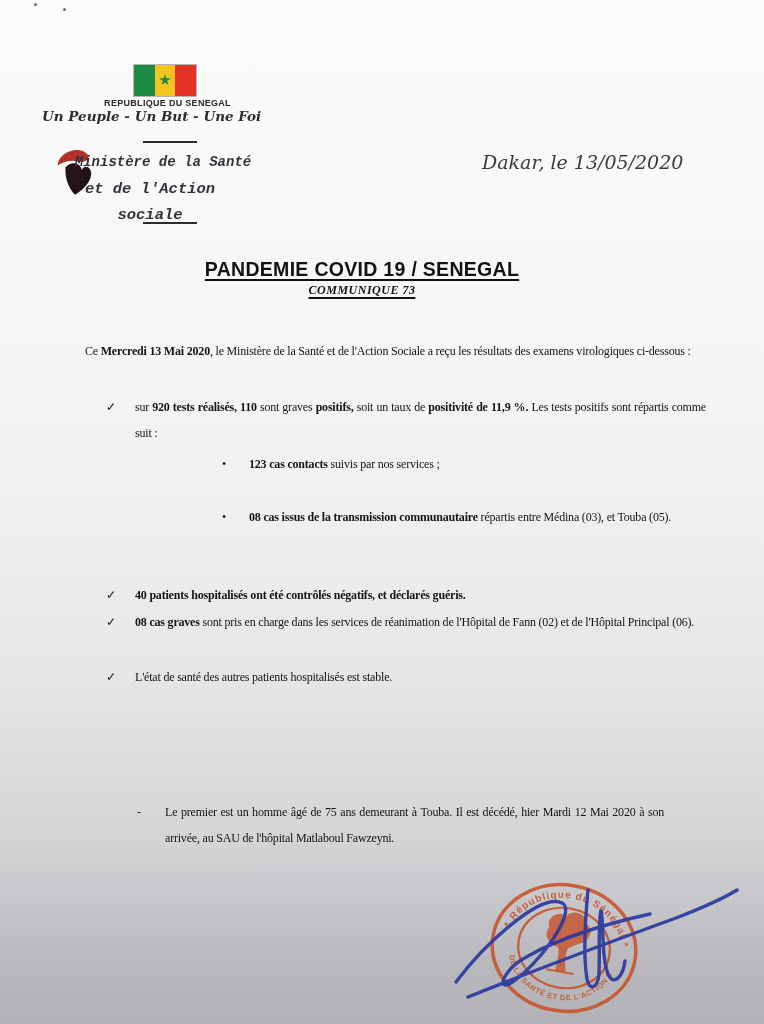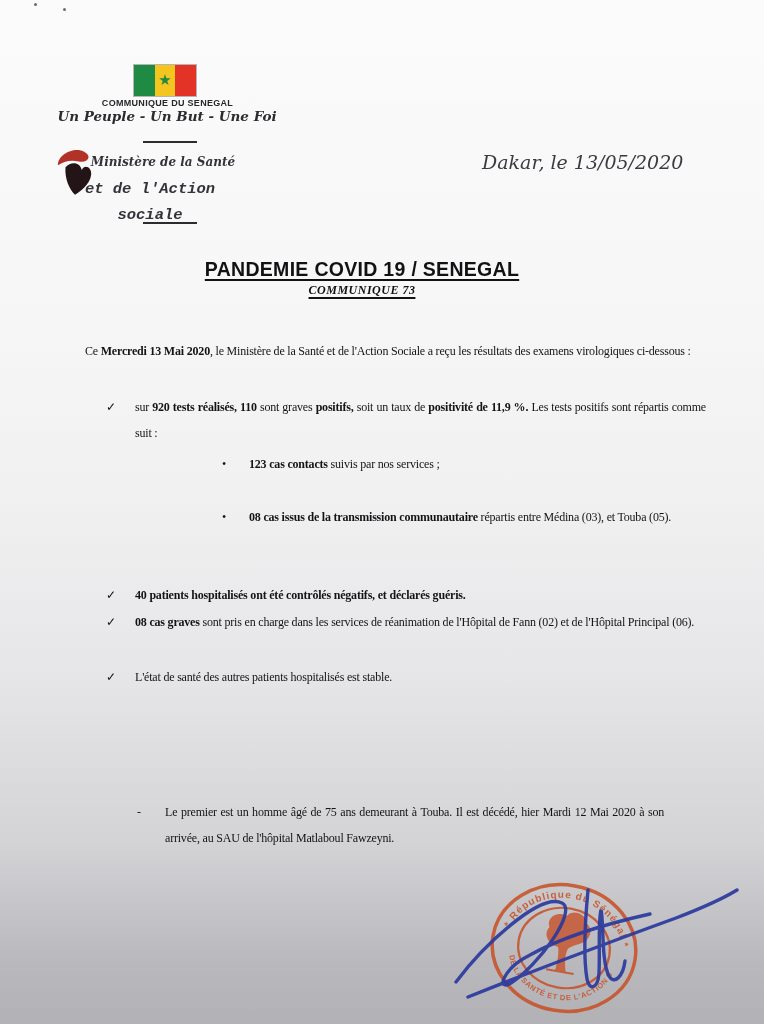--- a/index.html
+++ b/index.html
@@ -16,28 +16,28 @@
   .s2{left:63px;top:8px;}
 
   
   .flag{position:absolute;left:133px;top:64px;width:64px;height:33px;display:flex;border:1px solid #b5b5b5;box-sizing:border-box;}
   .stripe{flex:1;position:relative;}
   .stripe.green{background:#1f8a44;}
   .stripe.yellow{background:#f3c51e;}
   .stripe.red{background:#e23326;}
   .flag .star{position:absolute;left:50%;top:50%;transform:translate(-50%,-54%);color:#1f8a44;font-size:15px;line-height:1;font-family:"DejaVu Sans",sans-serif;}
   .republic{position:absolute;left:55px;top:98px;width:225px;text-align:center;font-family:"Liberation Sans",sans-serif;font-weight:bold;font-size:9px;letter-spacing:.3px;color:#28282c;}
-  .motto{position:absolute;left:42px;top:108px;width:250px;text-align:center;font-family:"DejaVu Serif",serif;font-style:italic;font-weight:bold;font-size:13.5px;color:#2c2c30;}
+  .motto{position:absolute;left:42px;top:108px;width:250px;font-family:"DejaVu Serif",serif;font-style:italic;font-weight:bold;font-size:13.5px;color:#2c2c30;}
   .rule{position:absolute;left:143px;width:54px;height:2px;background:#2c2c2e;}
   .rule-top{top:141px;}
   .rule-bottom{top:222px;}
 
   .ministry-logo{position:absolute;left:56px;top:146px;width:38px;height:52px;}
   .ministry{position:absolute;left:68px;top:148px;width:190px;text-align:center;font-family:"DejaVu Serif",serif;font-style:italic;font-weight:600;color:#33333a;}
-  .ministry .m1{font-size:12px;line-height:28px;}
+  .ministry .m1{font-size:14px;line-height:28px;font-family:Liberation Mono, monospace;}
   .ministry .m2{font-size:15.5px;line-height:26px;padding-right:26px;font-family:Liberation Mono, monospace;}
   .dateline{position:absolute;left:482px;top:151px;width:220px;font-family:"DejaVu Serif",serif;font-style:italic;font-weight:400;font-size:19px;color:#3a3a40;}
 
   
   .title{position:absolute;left:0;top:258px;width:724px;text-align:center;}
   .title .t1{font-family:"Liberation Sans",sans-serif;font-weight:bold;font-size:19.5px;letter-spacing:.3px;text-decoration:underline;text-decoration-thickness:2px;text-underline-offset:3px;color:#121214;}
   .title .t2{margin-top:2px;font-family:"Liberation Serif",serif;font-weight:bold;font-style:italic;font-size:12px;letter-spacing:.5px;text-decoration:underline;text-decoration-thickness:2px;text-underline-offset:3px;color:#121214;}
 
   
   .para,.li{position:absolute;font-size:12px;line-height:26px;letter-spacing:-.2px;color:#141417;}
@@ -76,21 +76,21 @@
   <div class="speck s1"></div>
   <div class="speck s2"></div>
 
   <div class="flag">
     <div class="stripe green"></div>
     <div class="stripe yellow">
       <span class="star">★</span>
     </div>
     <div class="stripe red"></div>
   </div>
-  <div class="republic">COMMUNIQUE DU SENEGAL</div>
+  <div class="republic">REPUBLIQUE DU SENEGAL</div>
   <div class="motto">Un Peuple - Un But - Une Foi</div>
   <div class="rule rule-top"></div>
 
   <svg class="ministry-logo" viewBox="0 0 40 54" aria-hidden="true">
     <path d="M2 20 C2 8 20 0 30 6 C38 10 34 18 24 16 C15 14 8 16 2 20 Z" fill="#b23227"></path>
     <path d="M10 22 C16 15 26 17 27 25 C30 18 38 22 37 30 C36 40 25 48 20 51 C14 45 9 34 10 22 Z" fill="#231418"></path>
   </svg>
   <div class="ministry">
     <div class="m1">Ministère de la Santé</div>
     <div class="m2">et de l'Action sociale</div>

